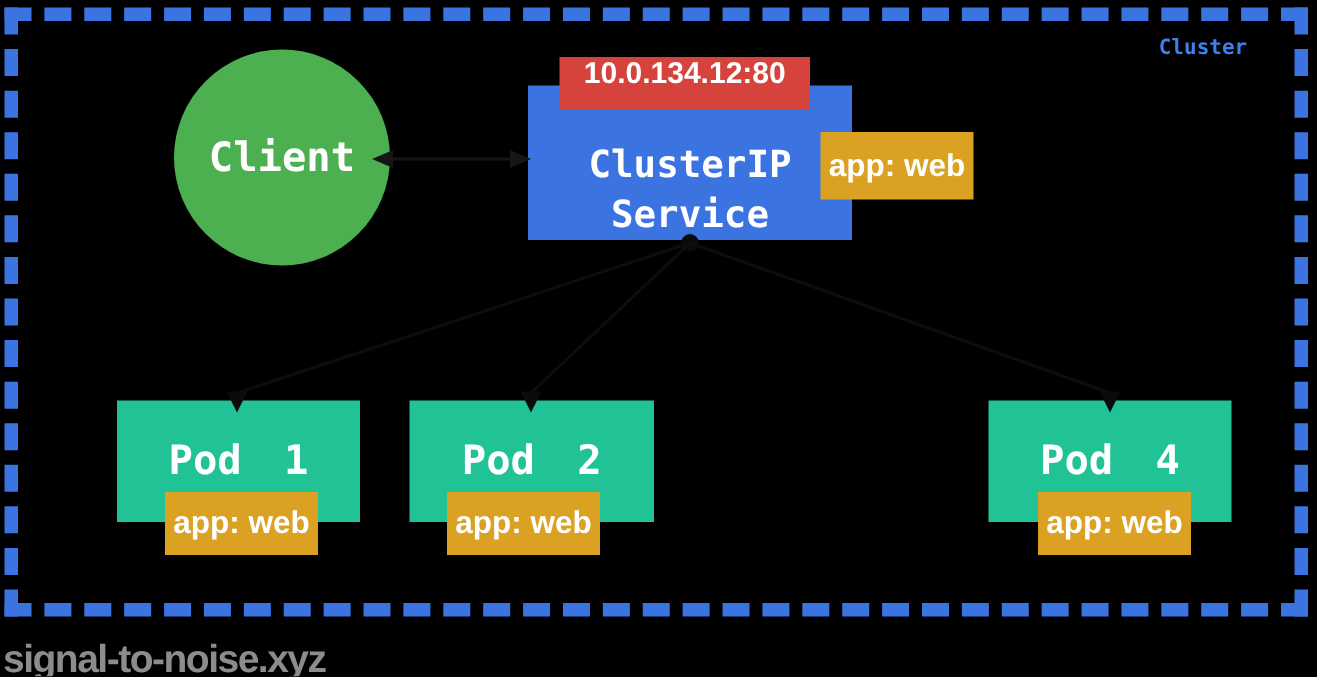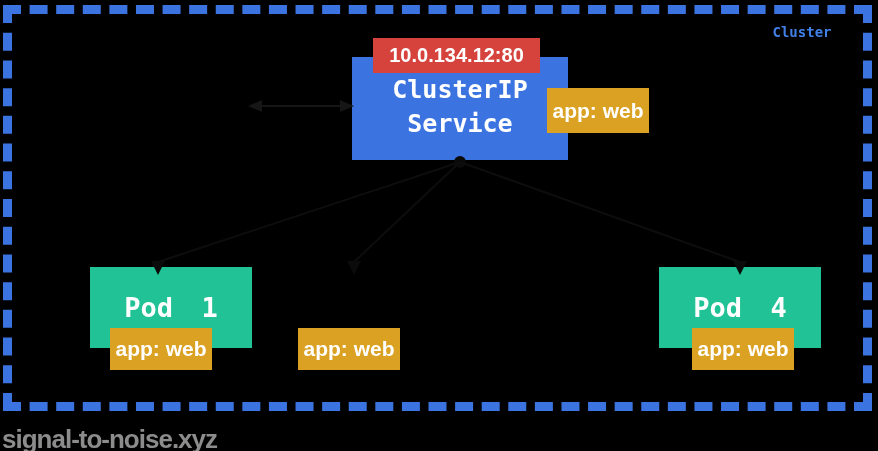--- a/index.html
+++ b/index.html
@@ -24,46 +24,46 @@
   }
   .client-circle{
     position:absolute; left:116px; top:33px; width:144px; height:144px;
     border-radius:50%; background:var(--client-green,#4caf50);
     display:flex; align-items:center; justify-content:center;
     color:var(--label-white,#fff); font-size:27px; font-weight:bold;
   }
   .service-box{
     position:absolute; left:352px; top:57px; width:216px; height:103px;
     background:var(--service-blue,#3b74e0);
-    display:flex; align-items:flex-start; justify-content:center; text-align:center;
+    display:flex; align-items:flex-end; justify-content:center; text-align:center;
     padding-top:16px;
     color:var(--label-white,#fff); font-size:25px; font-weight:bold; line-height:1.35;
   }
   .ip-badge{
     position:absolute; left:373px; top:38px; width:167px; height:35px;
     background:var(--ip-red,#d5433c);
-    display:flex; align-items:center; justify-content:center;
+    display:flex; justify-content:center;
     color:var(--label-white,#fff); font-size:20px; font-weight:bold;
     font-family:"Liberation Sans", sans-serif; z-index:4;
   }
   .selector-badge{
     position:absolute; left:547px; top:88px; width:102px; height:45px;
     background:var(--selector-orange,#dba122);
     display:flex; align-items:center; justify-content:center;
     color:var(--label-white,#fff); font-size:21px; font-weight:bold;
     font-family:"Liberation Sans", sans-serif; z-index:4;
   }
   .pod{
     position:absolute; top:267px; height:81px; width:162px;
     background:var(--pod-teal,#21c295);
     display:flex; align-items:center; justify-content:center;
     color:var(--label-white,#fff); font-size:27px; font-weight:bold;
     word-spacing:12px; z-index:2;
   }
-  .pod-1{left:78px;margin-left:12px;} .pod-2{left:273px; width:163px;} .pod-3{left:466px;} .pod-4{left:659px;}
+  .pod-1{left:78px;} .pod-2{left:273px; width:163px;} .pod-3{left:466px;} .pod-4{left:659px;}
   .pod-badge{
     position:absolute; top:328px; width:102px; height:42px;
     background:var(--selector-orange,#dba122);
     display:flex; align-items:center; justify-content:center;
     color:var(--label-white,#fff); font-size:21px; font-weight:bold;
     font-family:"Liberation Sans", sans-serif; z-index:4;
   }
   .pod-badge-1{left:110px;} .pod-badge-2{left:298px;} .pod-badge-4{left:692px;}
   .arrow-layer{
     position:absolute; left:0; top:0; width:878px; height:451px;
@@ -77,35 +77,41 @@
 </style>
 </head>
 <body>
 
 <div class="stage">
 
   <div class="cluster-border"></div>
 
   <div class="cluster-label">Cluster</div>
 
+  <div class="client-circle">
+    <span>Client</span>
+  </div>
 
   <div class="service-box">
     <span>ClusterIP Service</span>
   </div>
 
   <div class="ip-badge">
     <span>10.0.134.12:80</span>
   </div>
 
   <div class="selector-badge">
     <span>app: web</span>
   </div>
 
   <div class="pod pod-1">
     <span>Pod 1</span>
+  </div>
+  <div class="pod pod-2">
+    <span>Pod 2</span>
   </div>
   <div class="pod pod-4">
     <span>Pod 4</span>
   </div>
 
   <div class="pod-badge pod-badge-1">
     <span>app: web</span>
   </div>
   <div class="pod-badge pod-badge-2">
     <span>app: web</span>

